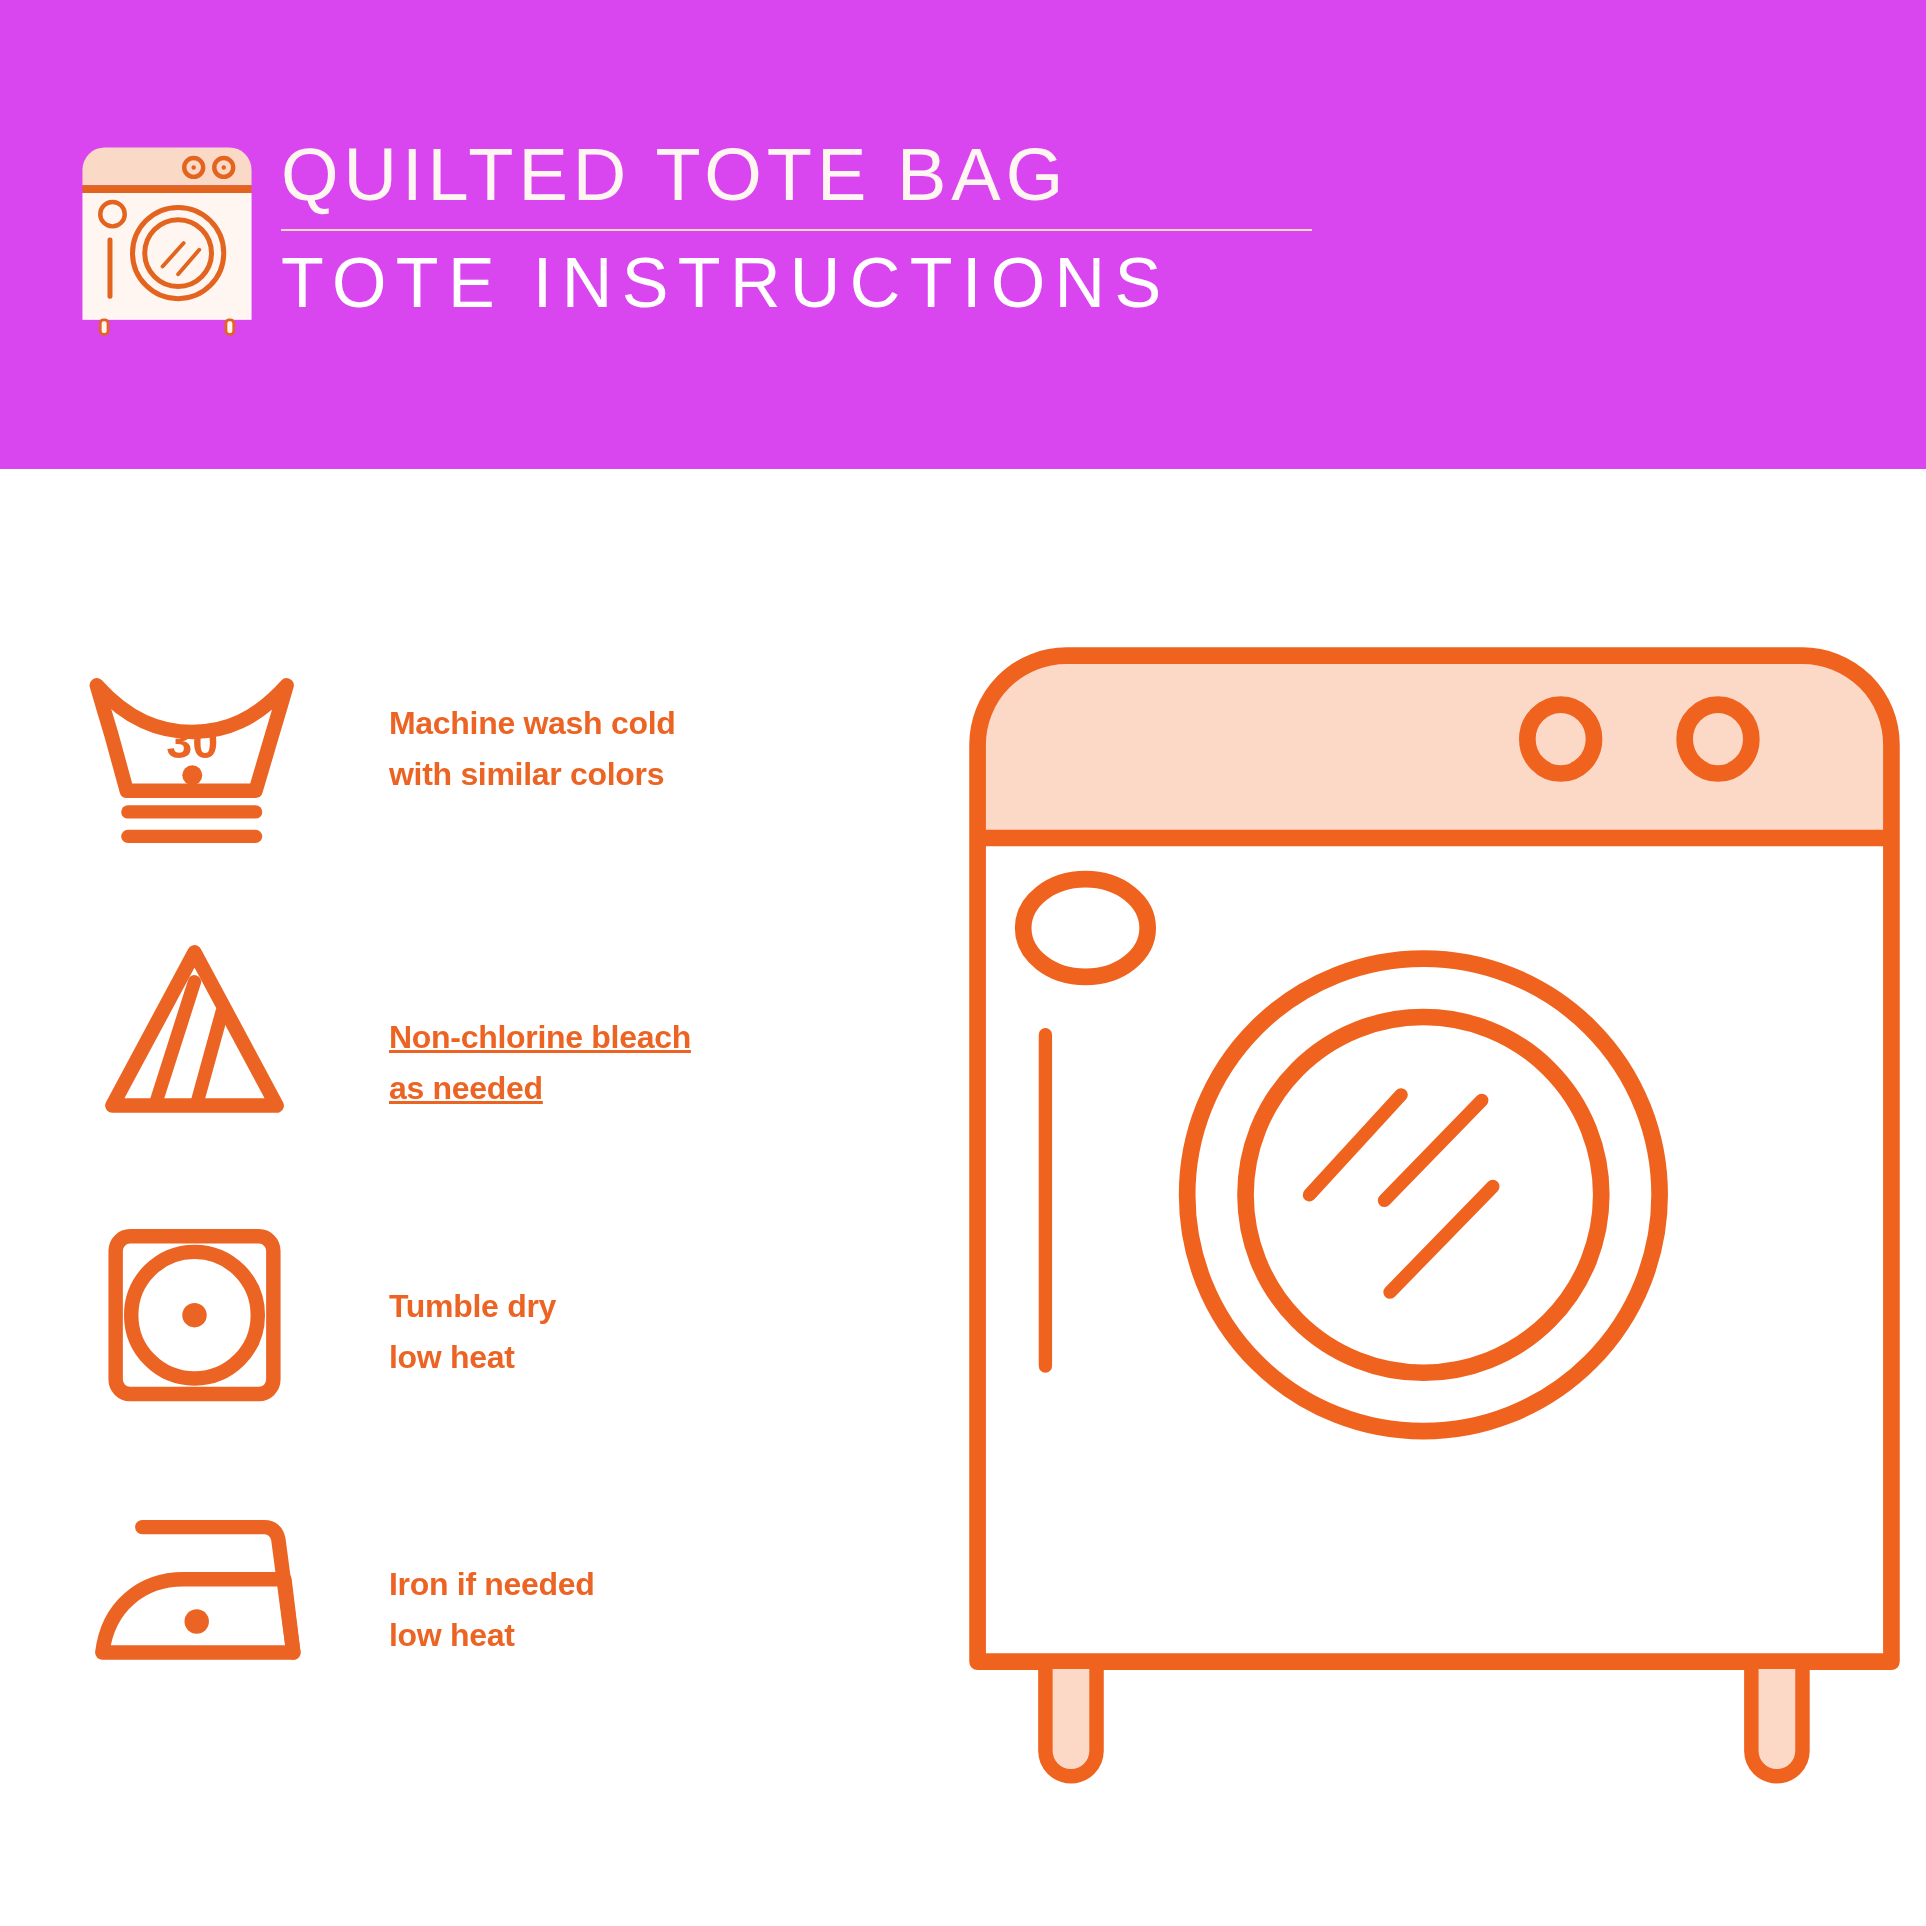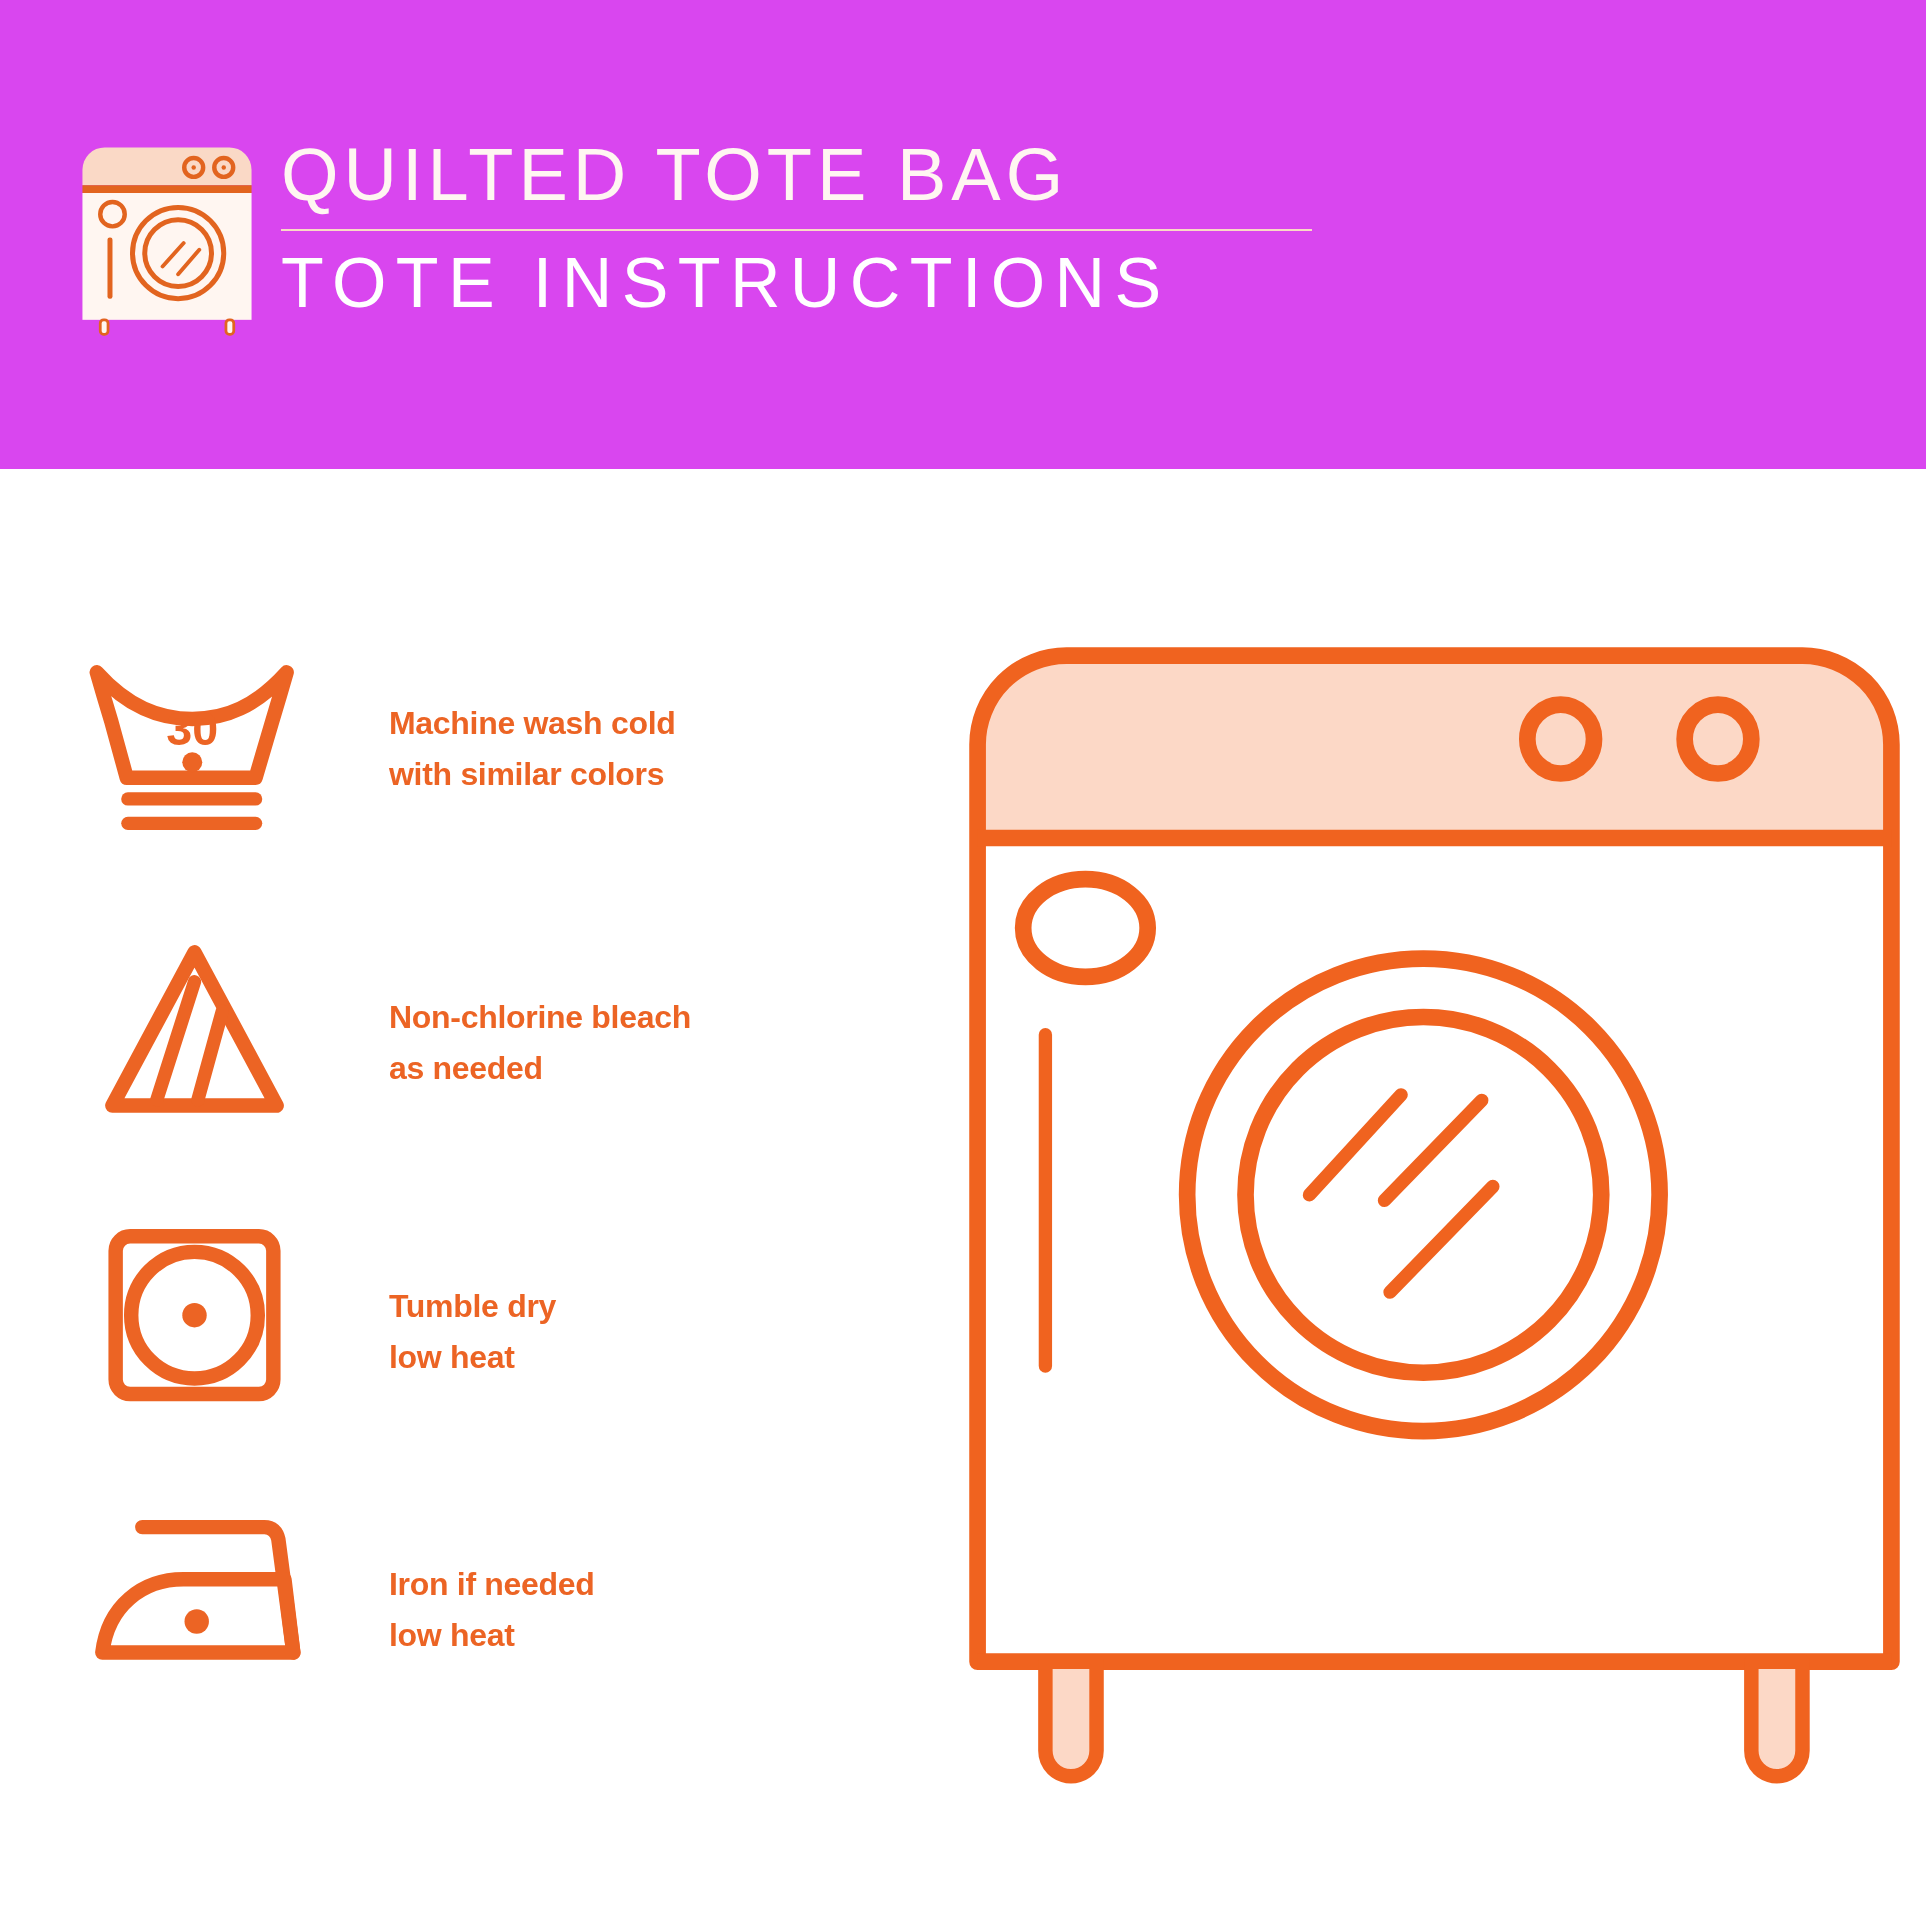--- a/index.html
+++ b/index.html
@@ -97,25 +97,25 @@
     position: absolute;
     left: 389px;
     color: #EC6424;
     font-size: 32px;
     line-height: 51px;
     font-weight: 700;
     letter-spacing: -0.3px;
     margin-top: 37px;
   }
 
-  .care-row-0 .care-symbol { top: 4px; }
+  .care-row-0 .care-symbol { top: 17px; }
   .care-row-0 .care-label  { top: 15.6px; }
 
   .care-row-1 .care-symbol { top: 5.6px; }
-  .care-row-1 .care-label  { top: 32px; }
+  .care-row-1 .care-label  { top: 52px; text-decoration: underline; }
 
   .care-row-2 .care-symbol { top: 12.2px; }
   .care-row-2 .care-label  { top: 43px; }
 
   .care-row-3 .care-symbol { top: 16.7px; }
   .care-row-3 .care-label  { top: 43px; }
 
   
   .machine {
     position: absolute;

